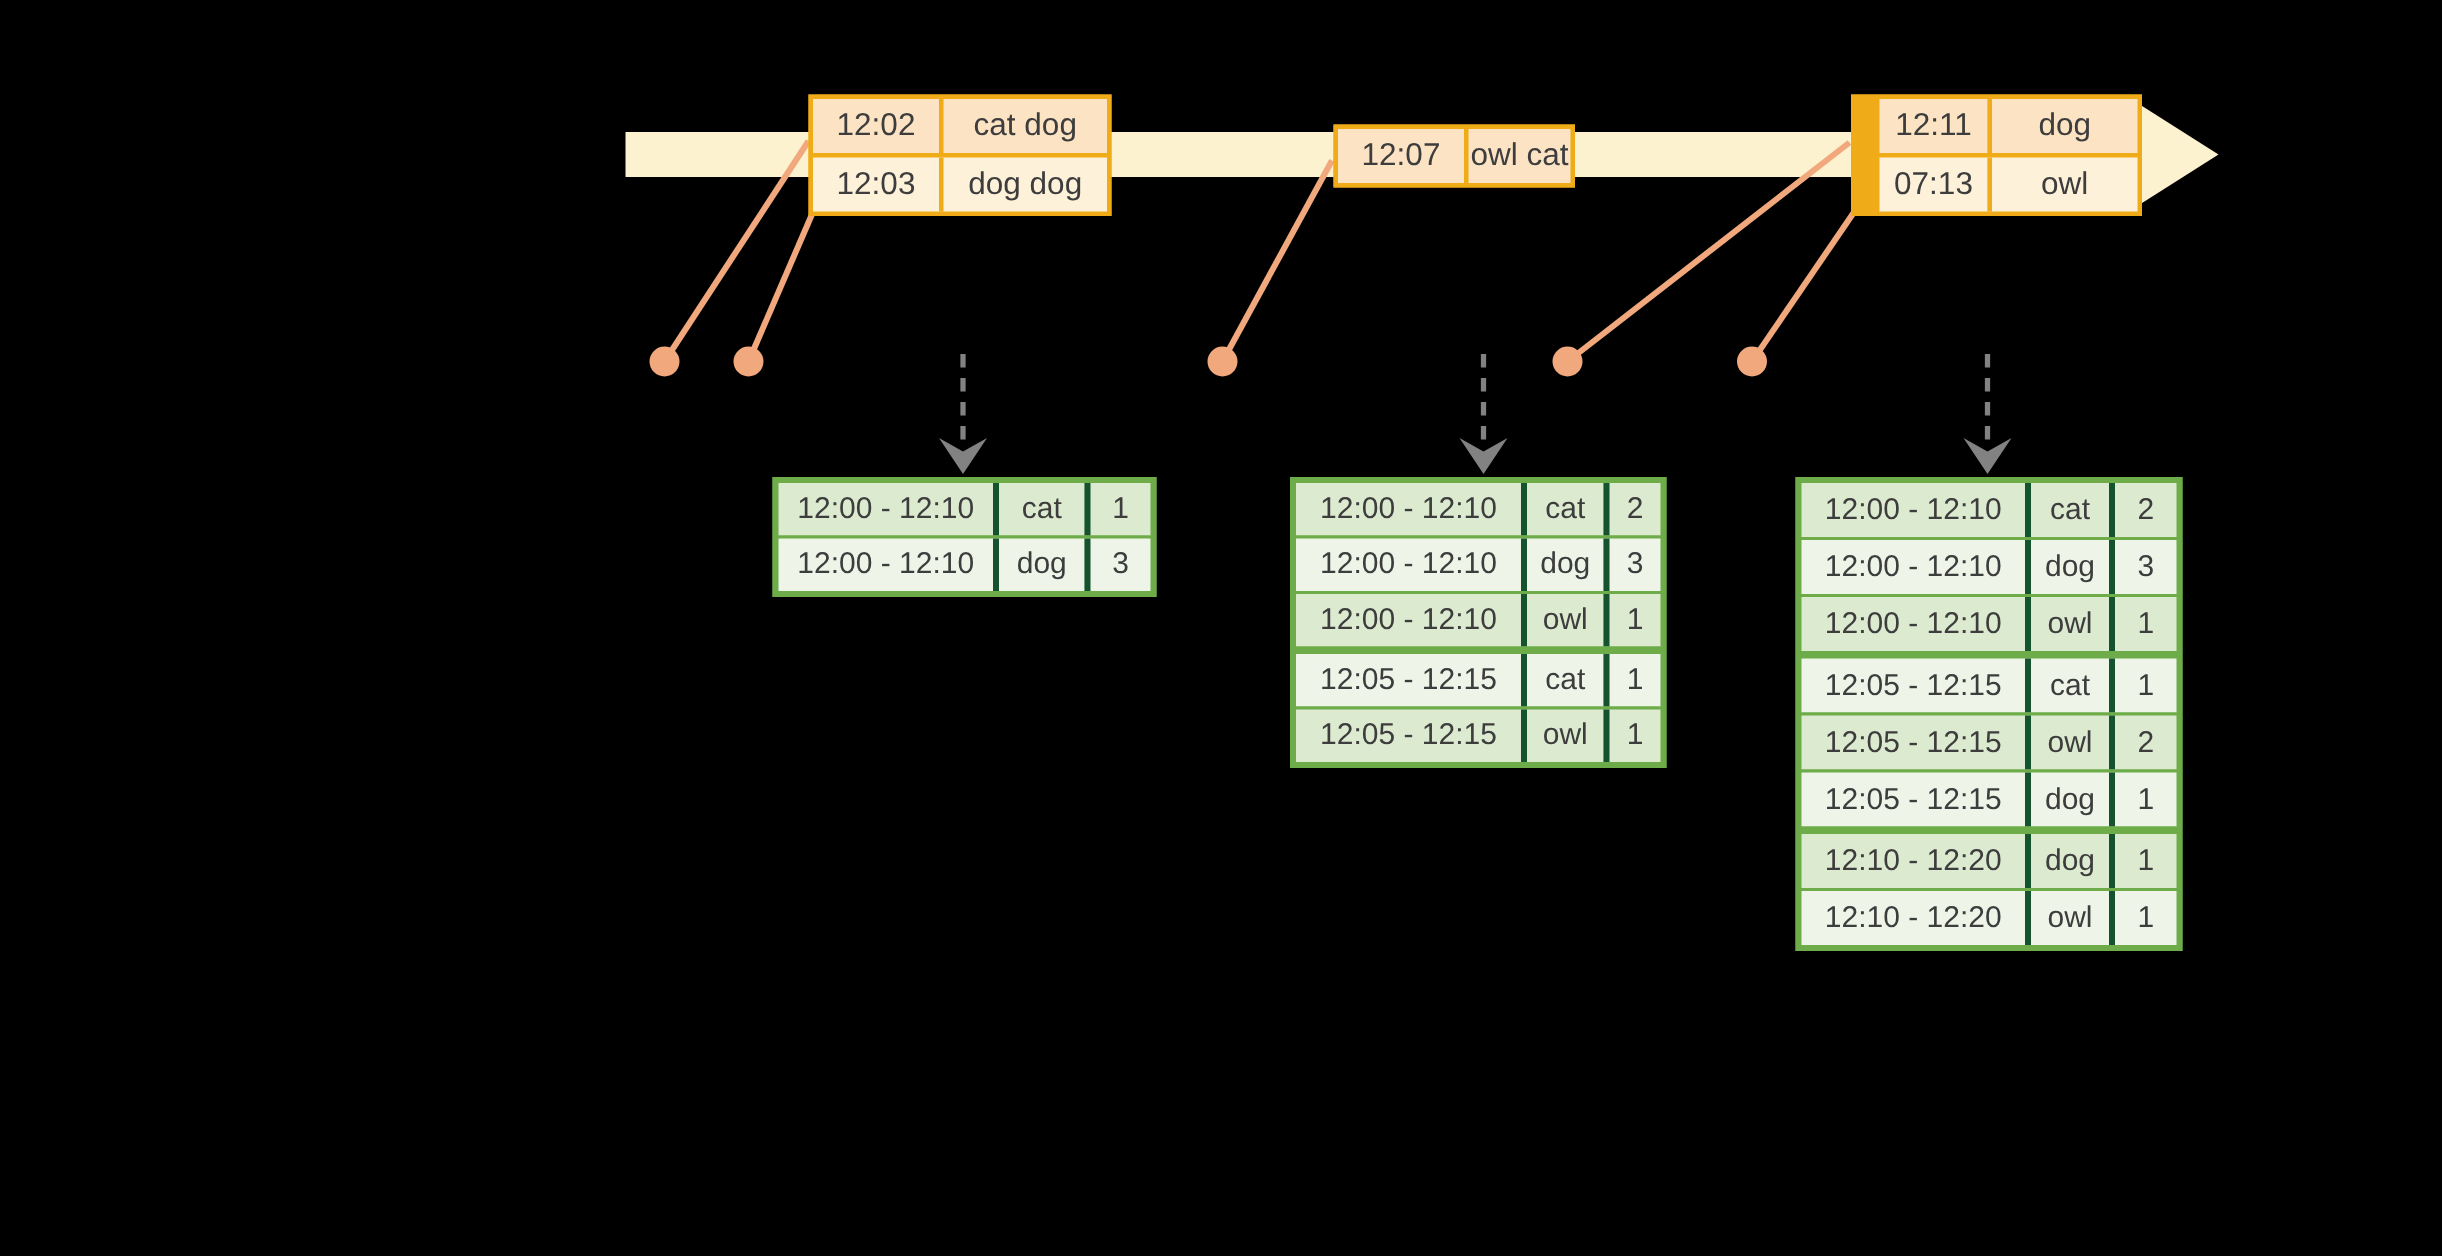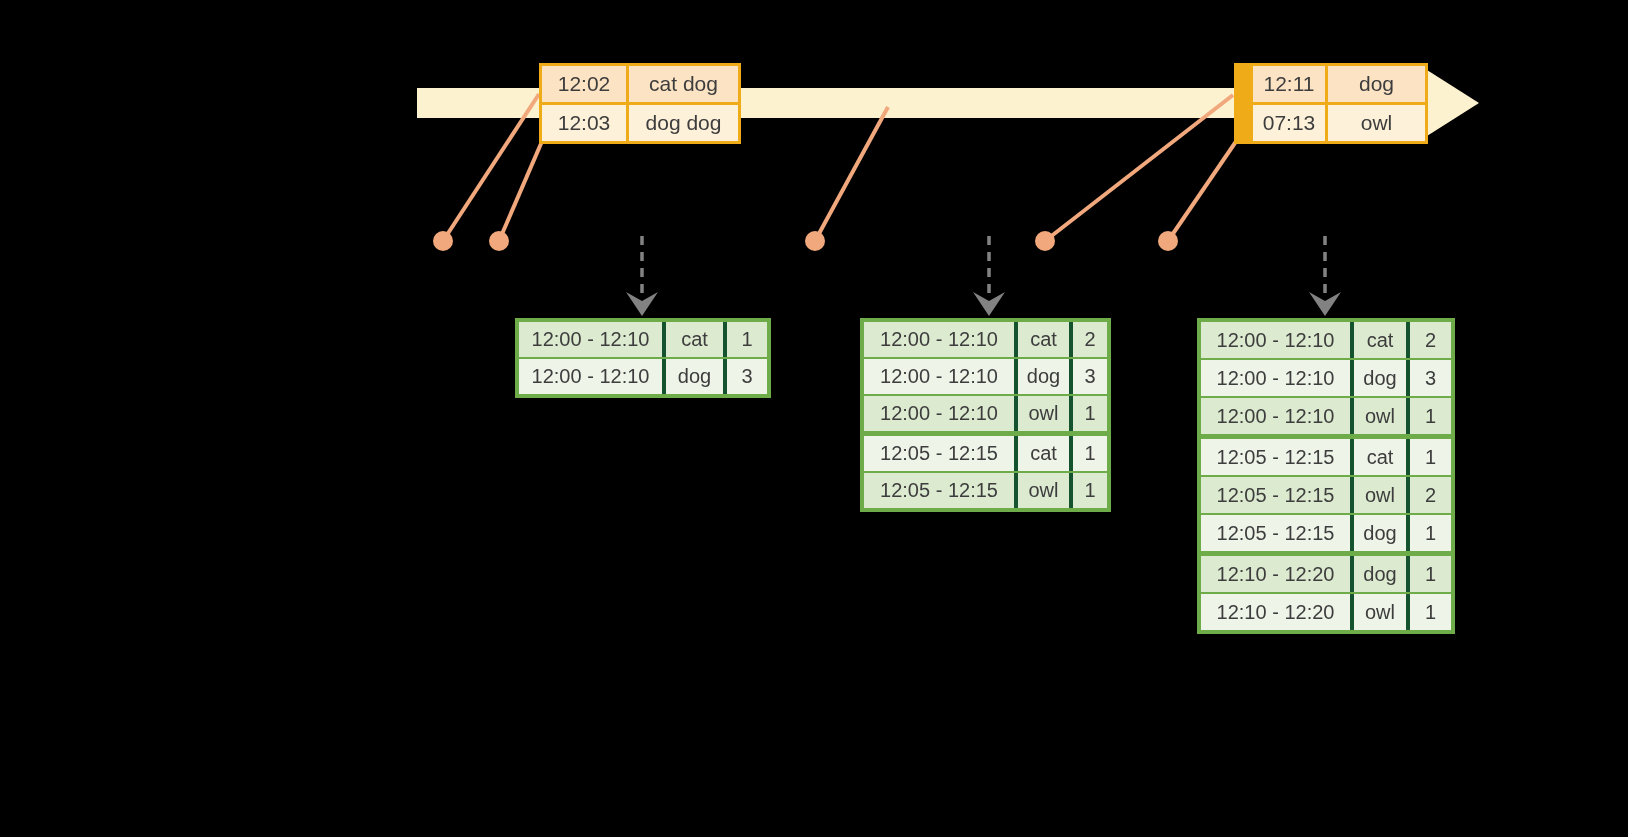--- a/index.html
+++ b/index.html
@@ -78,20 +78,27 @@
         <div class="ecell">12:02</div>
         <div class="ecell">cat dog</div>
       </div>
 
       <div class="erow">
         <div class="ecell">12:03</div>
         <div class="ecell">dog dog</div>
       </div>
     </div>
 
+  <div class="etable t2" style="left:867px;top:83px;">
+
+      <div class="erow">
+        <div class="ecell">12:07</div>
+        <div class="ecell">owl cat</div>
+      </div>
+    </div>
 
   <div class="etable t3" style="left:1212px;top:63px;padding-left:16px;">
 
       <div class="erow">
         <div class="ecell">12:11</div>
         <div class="ecell">dog</div>
       </div>
 
       <div class="erow">
         <div class="ecell">07:13</div>

